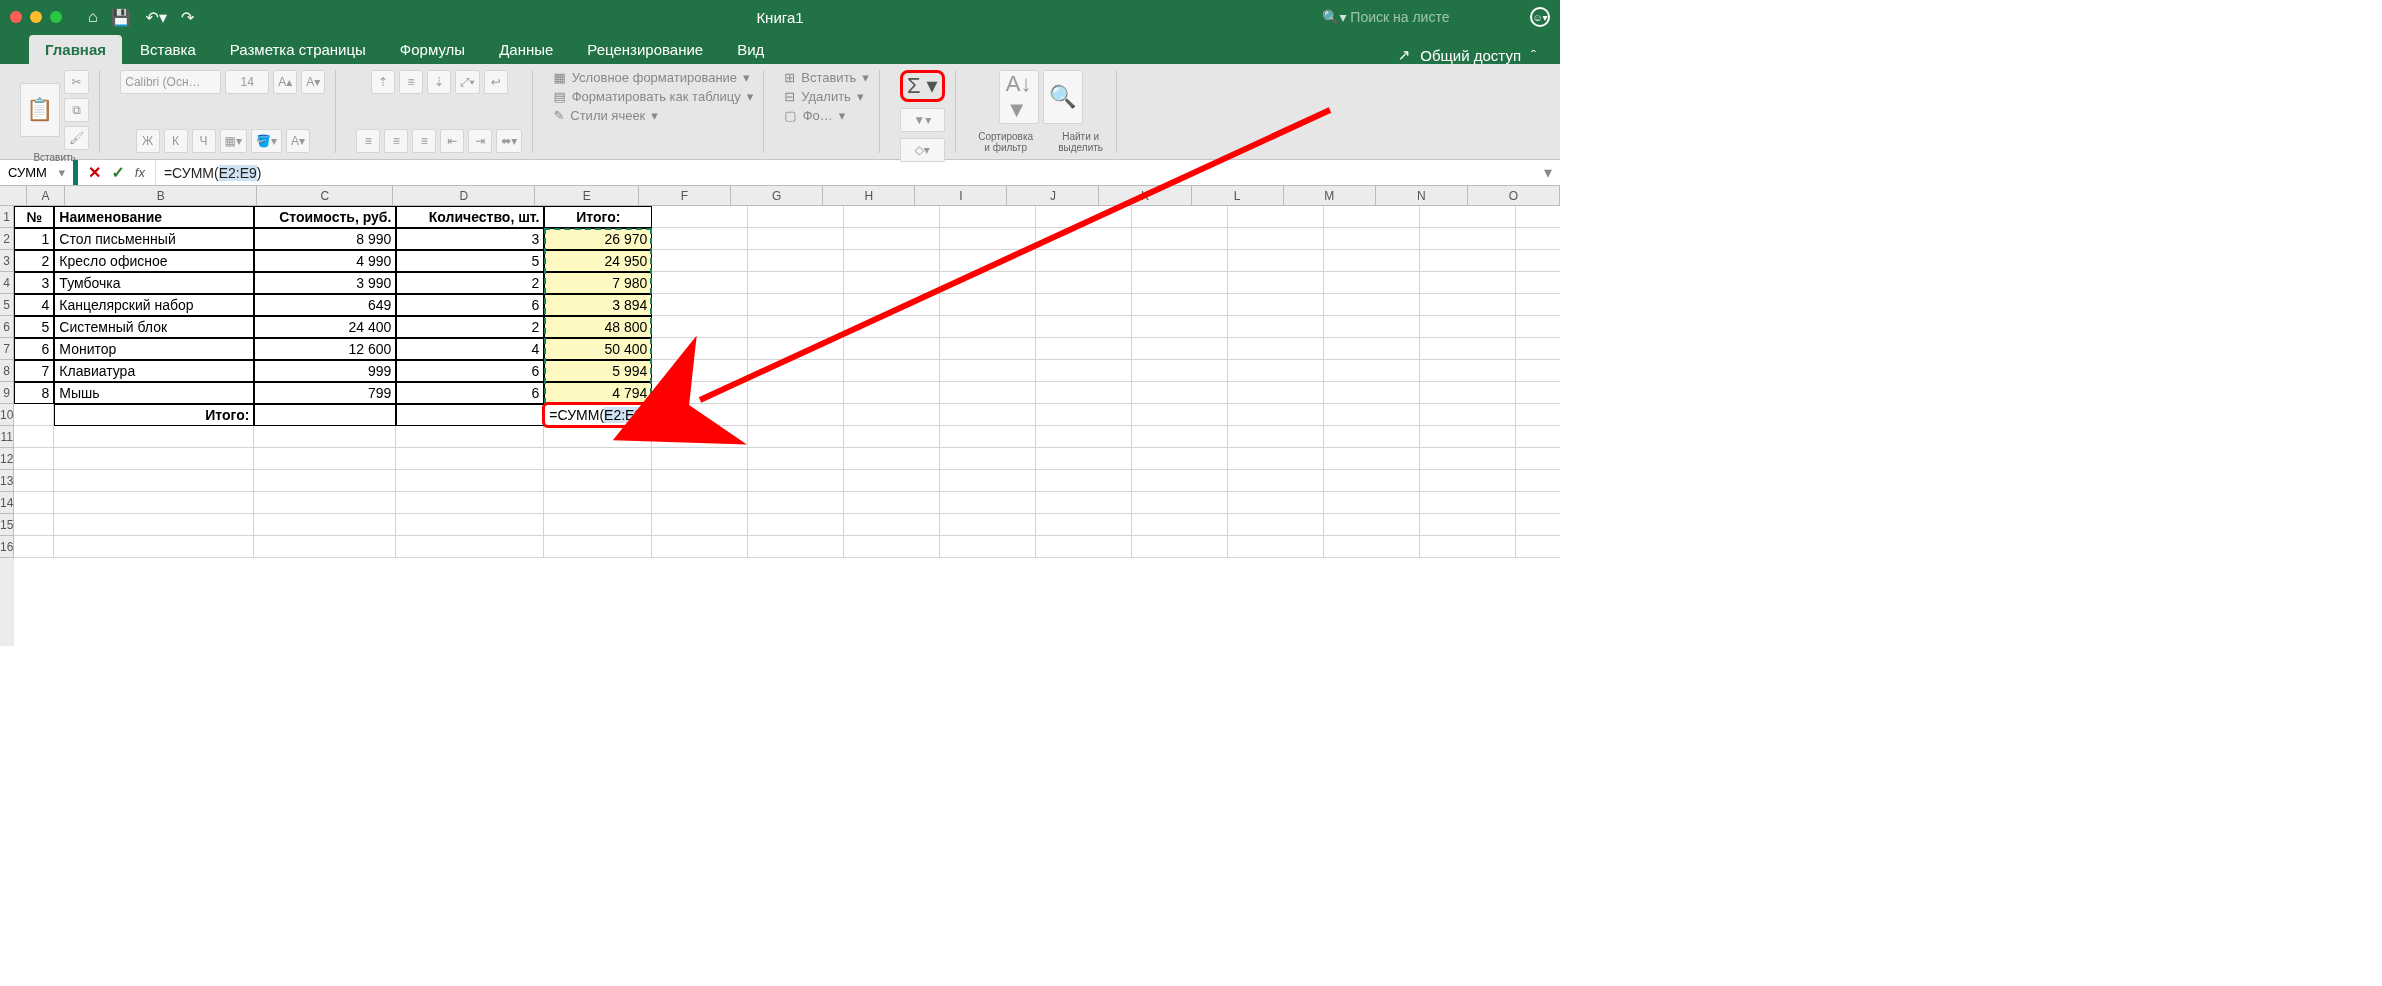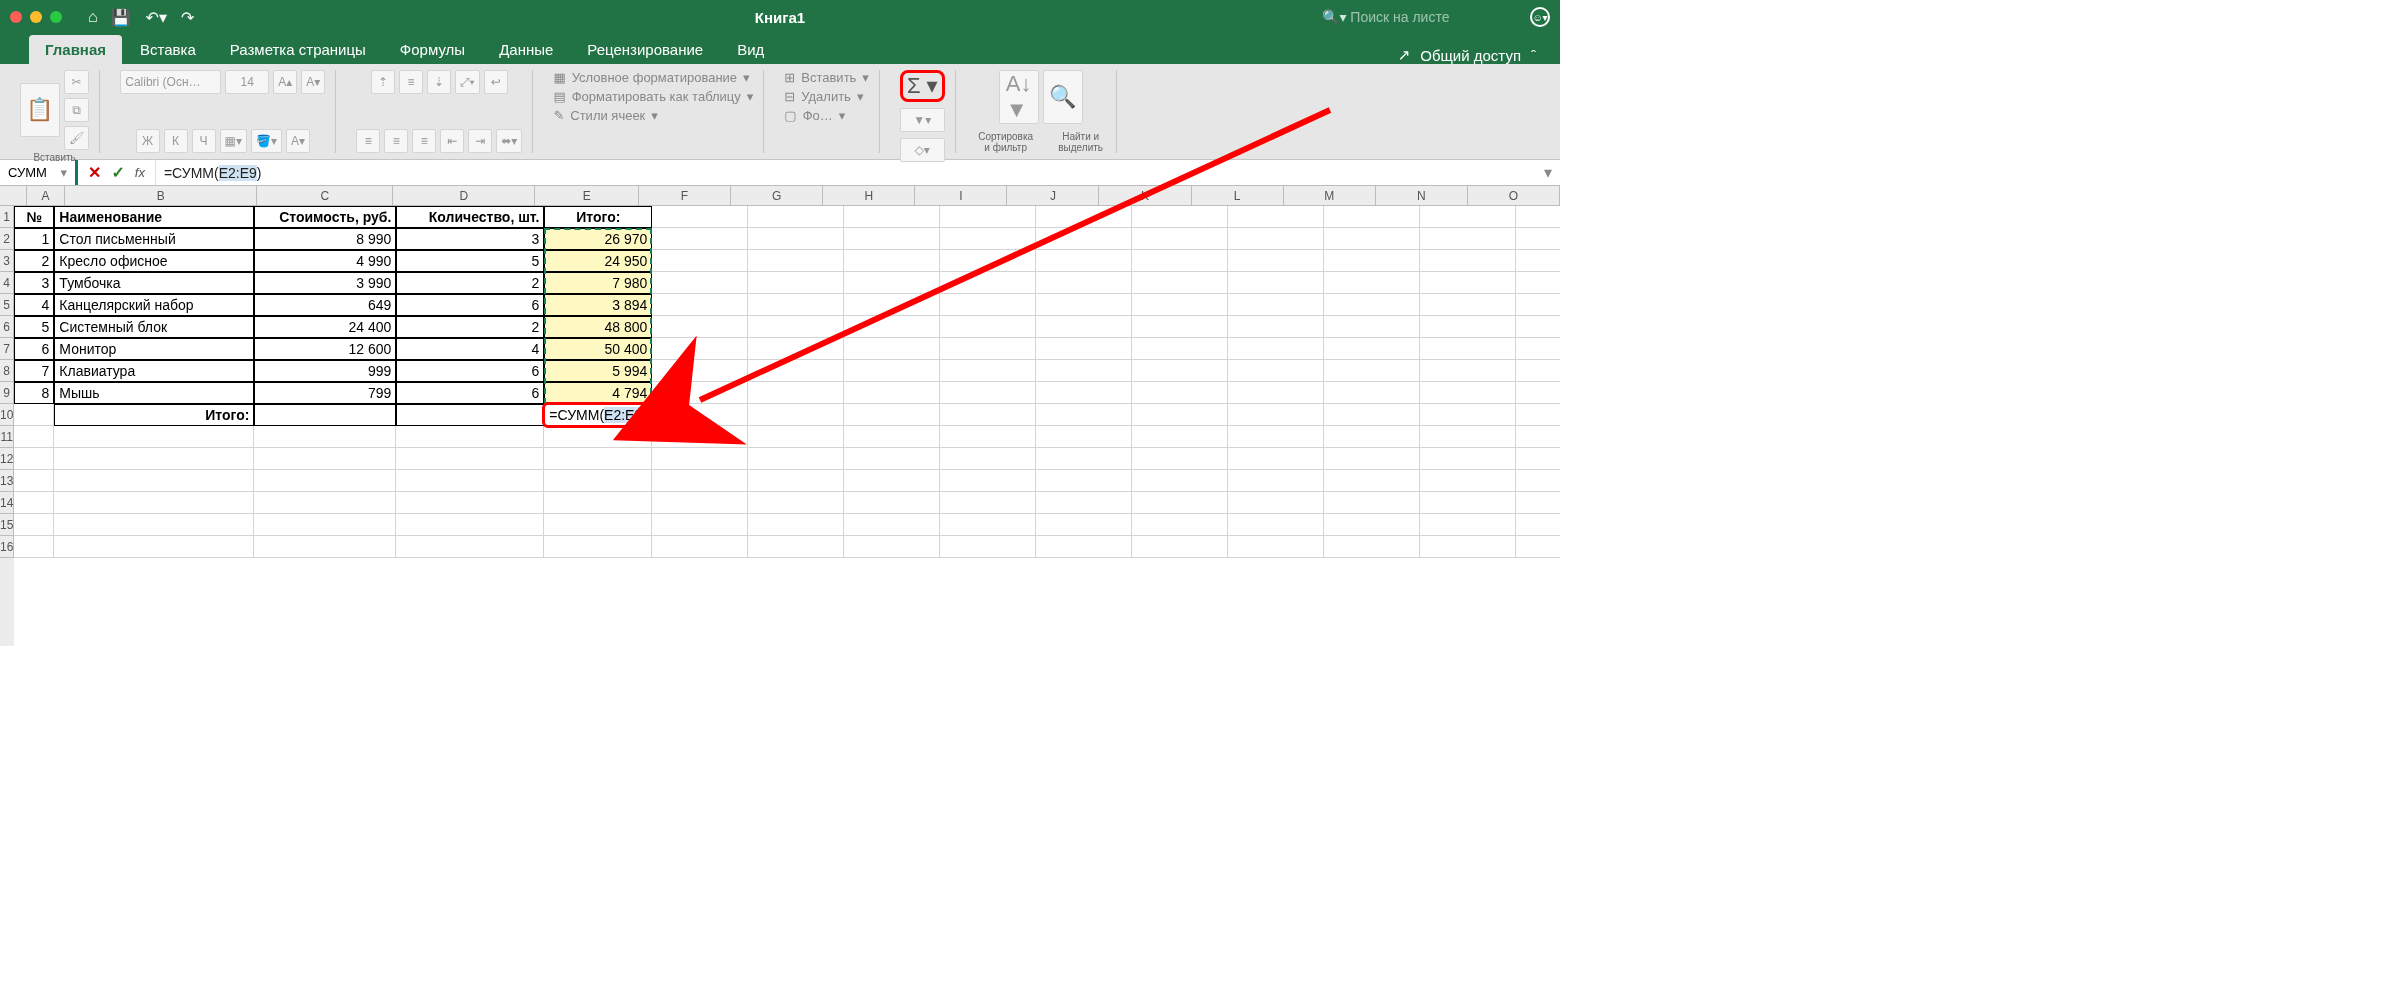--- a/index.html
+++ b/index.html
@@ -7,21 +7,21 @@
 
     
     .title-bar { background: #217346; height: 34px; display: flex; align-items: center; padding: 0 10px; color: #fff; position: relative; }
     .traffic-lights { display: flex; gap: 8px; }
     .tl { width: 12px; height: 12px; border-radius: 50%; }
     .tl.red { background: #ff5f57; }
     .tl.yellow { background: #ffbd2e; }
     .tl.green { background: #28c940; }
     .title-ql { display: flex; gap: 14px; margin-left: 26px; align-items: center; }
     .title-ql span { color: #fff; opacity: .95; font-size: 16px; }
-    .title-center { position: absolute; left: 50%; transform: translateX(-50%); font-size: 15px; font-weight: 700; color: #fff; }
+    .title-center { position: absolute; left: 50%; transform: translateX(-50%); font-size: 15px; font-weight: 400; color: #fff; }
     .title-right { margin-left: auto; display: flex; align-items: center; gap: 8px; }
     .search-box { display: flex; align-items: center; color: #cfe5d8; font-size: 14px; width: 200px; }
     .smile { width: 20px; height: 20px; border: 2px solid #fff; border-radius: 50%; display: flex; align-items: center; justify-content: center; font-size: 10px; }
 
     
     .tabs-row { background: #217346; height: 30px; display: flex; align-items: flex-end; padding-left: 29px; gap: 2px; }
     .tab { padding: 6px 16px; color: #fff; font-size: 15px; cursor: pointer; }
     .tab.active { background: #e6e6e6; color: #217346; font-weight: 600; border-radius: 4px 4px 0 0; }
     .tabs-right { margin-left: auto; display: flex; align-items: center; color: #fff; padding-right: 24px; gap: 10px; font-size: 15px; }
 
@@ -32,21 +32,21 @@
     .rbtn { border: 1px solid #d4d4d4; background: #f6f6f6; height: 24px; min-width: 24px; display: inline-flex; align-items: center; justify-content: center; color: #999; font-size: 12px; border-radius: 2px; padding: 0 4px; }
     .rbtn.tall { height: 54px; width: 40px; font-size: 22px; flex-direction: column; }
     .rlabel { font-size: 10px; color: #666; margin-top: 2px; }
     .rgroup .v { display: flex; flex-direction: column; gap: 4px; }
     .cond-list { display: flex; flex-direction: column; gap: 4px; font-size: 13px; color: #888; }
     .cond-list div { display: flex; align-items: center; gap: 6px; }
     .highlight-sigma { border: 3px solid #f00; border-radius: 8px; padding: 0 4px; position: relative; z-index: 10; }
 
     
     .formula-bar { height: 26px; background: #fff; border-bottom: 1px solid #bcbcbc; display: flex; align-items: center; }
-    .name-box { width: 78px; border-right: 3px solid #0f766e; padding: 0 8px; font-size: 13px; height: 100%; display: flex; align-items: center; justify-content: space-between; }
+    .name-box { width: 78px; border-right: 5px solid #0f766e; padding: 0 8px; font-size: 13px; height: 100%; display: flex; align-items: center; justify-content: space-between; }
     .fbar-btns { display: flex; gap: 10px; padding: 0 10px; align-items: center; border-right: 1px solid #e0e0e0; height: 100%; }
     .fx-cancel { color: #c00; font-size: 16px; font-weight: bold; }
     .fx-enter { color: #2a7d2a; font-size: 16px; font-weight: bold; }
     .fx-lbl { font-style: italic; font-size: 13px; color: #555; }
     .formula-input { flex: 1; padding: 0 8px; font-size: 14px; color: #222; }
     .formula-input .ref { background: #cfe2f3; }
 
     
     .col-headers { display: flex; height: 20px; background: #ececec; border-bottom: 1px solid #bcbcbc; font-size: 12px; color: #555; }
     .corner { width: 28px; border-right: 1px solid #bcbcbc; }

